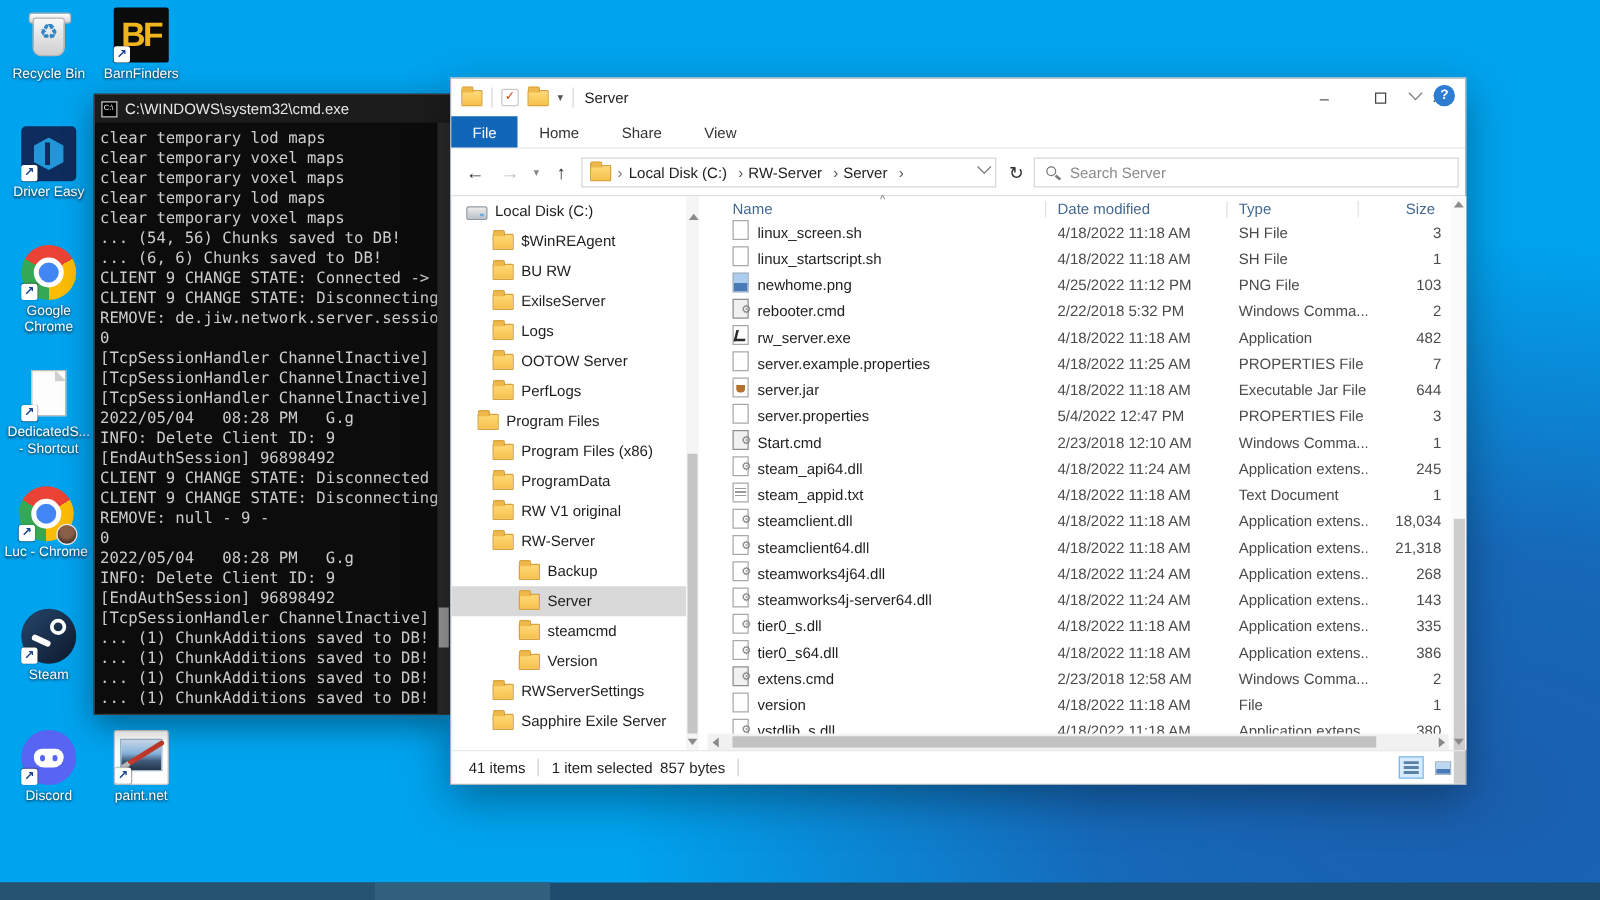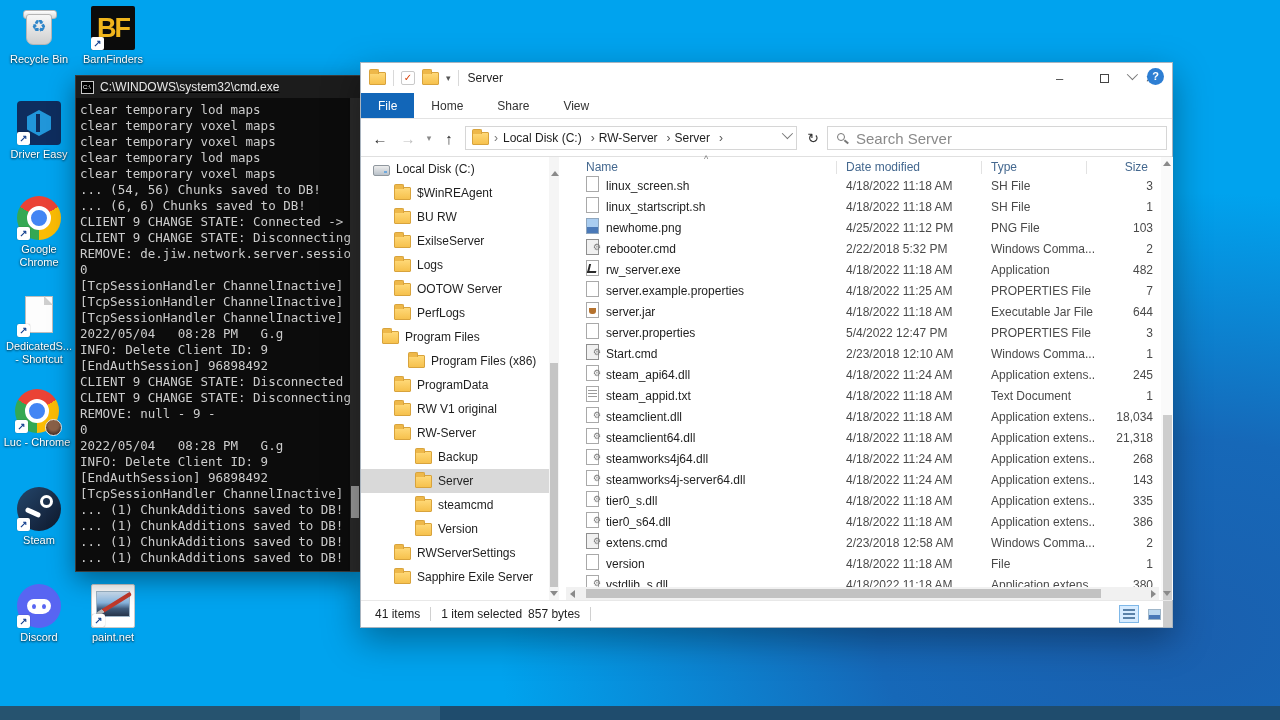--- a/index.html
+++ b/index.html
@@ -60,21 +60,21 @@
   .ic-discord .art-a::before{left:5px;} .ic-discord .art-a::after{right:5px;}
   
   .ic-paintnet{background:#fff;border:1px solid #c9c9c9;border-radius:2px;}
   .ic-paintnet .art-a{left:4px;top:6px;width:34px;height:26px;border:1px solid #9fb6c9;
       background:linear-gradient(180deg,#cfe3f5 0%,#86b3dd 45%,#3f5a7a 70%,#26344a 100%);}
   .ic-paintnet .art-b{left:2px;top:17px;width:40px;height:4px;border-radius:2px;transform:rotate(-32deg);
       background:linear-gradient(90deg,#b9b9b9 0 18%,#c0392b 18% 100%);}
   
   .cmd-window{position:absolute;left:75px;top:75px;width:286px;height:497px;z-index:2;
       background:#0c0c0c;border:1px solid #3a3a3a;box-shadow:0 8px 24px rgba(0,0,0,.4);}
-  .cmd-titlebar{height:22px;background:#1c1c1c;display:flex;align-items:center;padding-left:5px;gap:6px;text-decoration:underline;}
+  .cmd-titlebar{height:22px;background:#1c1c1c;display:flex;align-items:center;padding-left:5px;gap:6px;}
   .cmd-title-icon{width:13px;height:13px;background:#000;border:1px solid #c9c9c9;color:#fff;
       font-size:6px;line-height:11px;text-align:left;padding-left:1px;}
   .cmd-title-icon::before{content:"C:\\";}
   .cmd-title-text{font-size:12px;color:#e8e8e8;white-space:nowrap;}
   .cmd-body{position:absolute;left:0;top:22px;right:10px;bottom:0;overflow:hidden;padding:4px 0 0 4px;}
   .cmd-line{font-family:"DejaVu Sans Mono","Liberation Mono",monospace;font-size:12.5px;line-height:16px;
       color:#cccccc;white-space:pre;}
   .cmd-scrollbar{position:absolute;right:0;top:22px;width:10px;bottom:0;background:#2a2a2a;}
   .cmd-scroll-thumb{position:absolute;left:1px;width:8px;top:388px;height:32px;background:#9a9a9a;}
   
@@ -111,21 +111,21 @@
   .nav-caret{left:60px;width:16px;font-size:9px;color:#8a8a8a;}
   .nav-up{left:76px;width:24px;color:#2b2b2b;}
   .addressbar{position:absolute;left:104px;top:7px;width:332px;height:24px;border:1px solid #d6d6d6;
       background:#fff;display:flex;align-items:center;padding-left:6px;gap:5px;}
   .addr-chev{color:#777;font-size:12px;}
   .crumb{font-size:12px;color:#1e1e1e;white-space:nowrap;}
   .crumb::after{content:"›";color:#555;margin-left:9px;margin-right:4px;}
   .addr-dropdown{position:absolute;right:6px;top:4px;}
   .nav-refresh{left:440px;width:24px;font-size:14px;color:#333;}
   .searchbox{position:absolute;left:466px;top:7px;width:340px;height:24px;border:1px solid #d6d6d6;background:#fff;}
-  .searchbox input{position:absolute;inset:0;border:none;outline:none;padding-left:28px;font-size:15px;
+  .searchbox input{position:absolute;inset:0;border:none;outline:none;padding-left:28px;font-size:12px;
       font-family:"Liberation Sans","DejaVu Sans",sans-serif;color:#1e1e1e;background:transparent;}
   .searchbox input::placeholder{color:#8a8a8a;}
   .mag{position:absolute;left:9px;top:6px;width:8px;height:8px;border:1.5px solid #777;border-radius:50%;}
   .mag::after{content:"";position:absolute;left:6px;top:7px;width:5px;height:1.5px;background:#777;transform:rotate(40deg);}
   
   .tree-pane{position:absolute;left:0;top:94px;width:188px;bottom:27px;overflow:hidden;}
   .tree-row{position:relative;height:24px;display:flex;align-items:center;gap:6px;white-space:nowrap;}
   .tree-row.selected{background:#d9d9d9;}
   .tree-icon{flex:0 0 auto;position:relative;width:17px;height:13px;}
   .tree-icon.ic-folder{background:linear-gradient(180deg,#ffd978,#f6c14d);border:1px solid #d8a33c;border-radius:1px;}
@@ -455,21 +455,21 @@
       <div class="tree-row" style="padding-left: 33px;">
         <span class="tree-icon ic-folder"></span>
         <span class="tree-label">PerfLogs</span>
       </div>
 
       <div class="tree-row" style="padding-left: 21px;">
         <span class="tree-icon ic-folder"></span>
         <span class="tree-label">Program Files</span>
       </div>
 
-      <div class="tree-row" style="padding-left: 47px;">
+      <div class="tree-row" style="padding-left: 33px;">
         <span class="tree-icon ic-folder"></span>
         <span class="tree-label">Program Files (x86)</span>
       </div>
 
       <div class="tree-row" style="padding-left: 33px;">
         <span class="tree-icon ic-folder"></span>
         <span class="tree-label">ProgramData</span>
       </div>
 
       <div class="tree-row" style="padding-left: 33px;">

